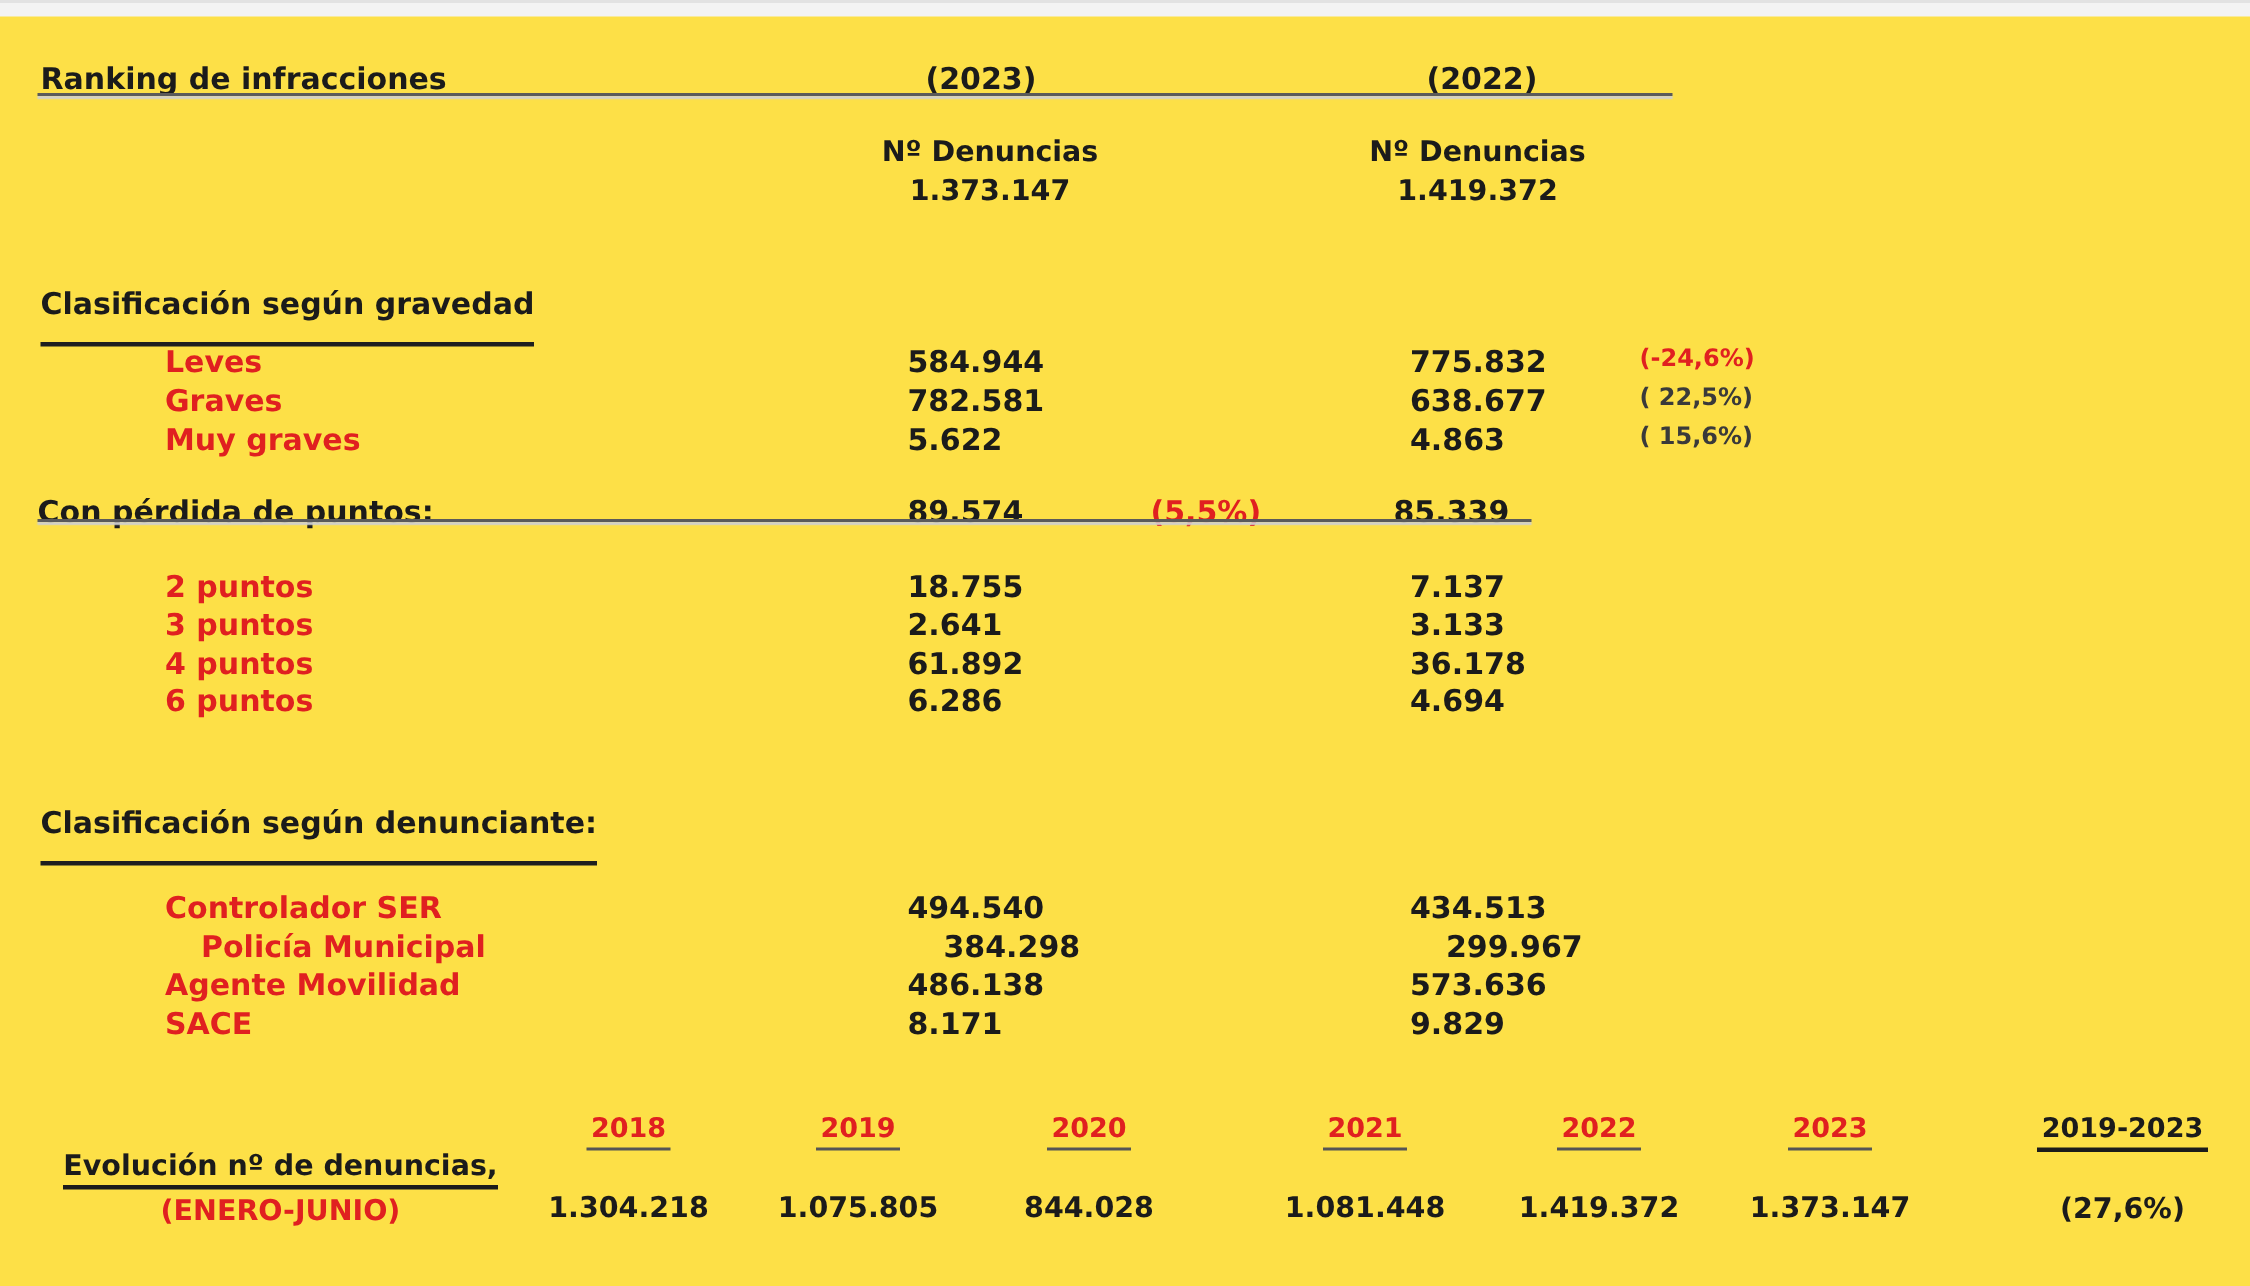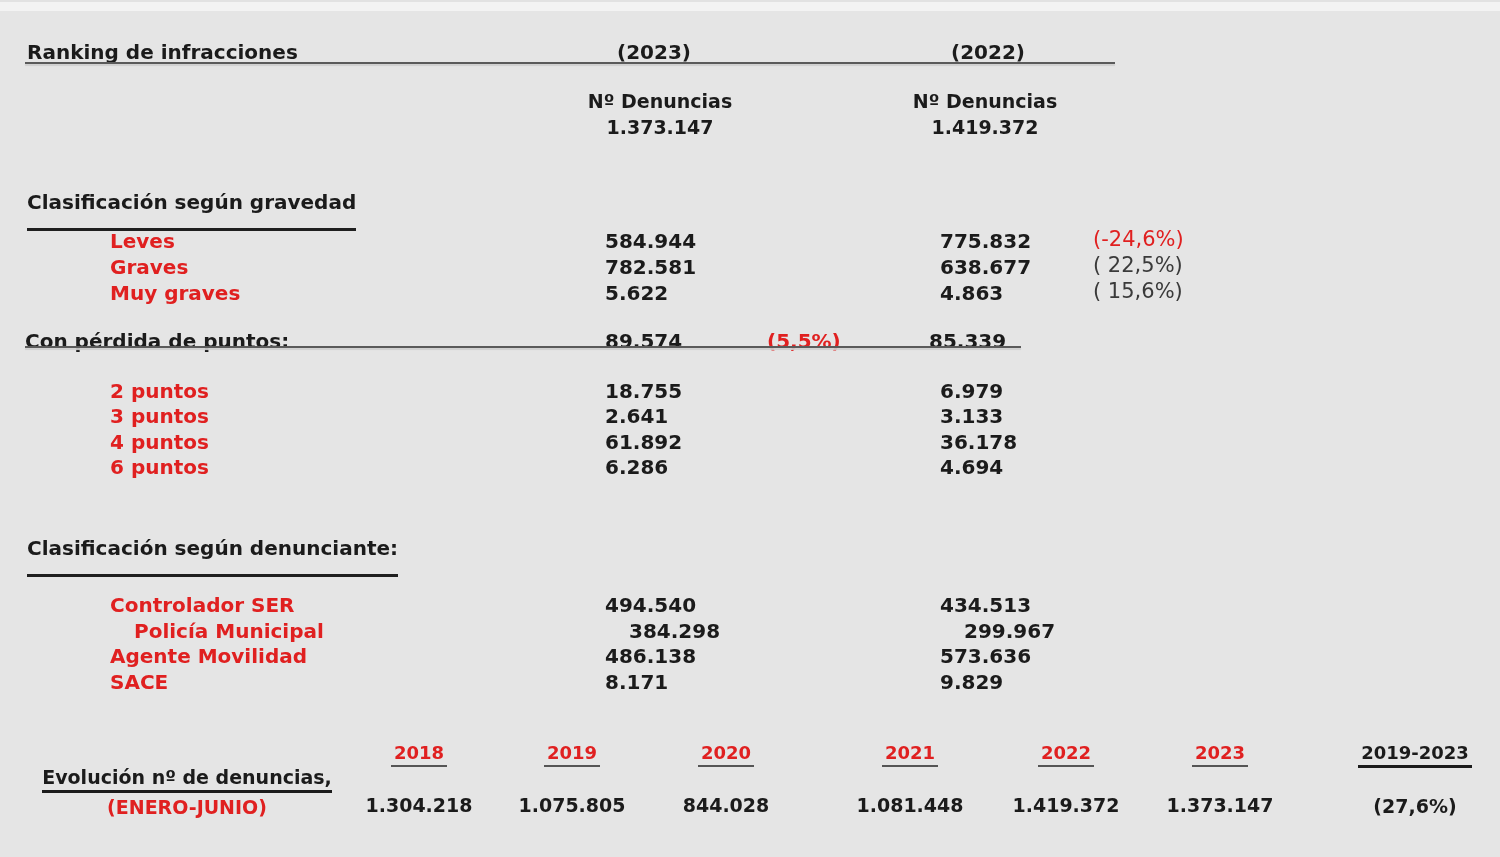--- a/index.html
+++ b/index.html
@@ -1,35 +1,35 @@
 <!DOCTYPE html>
 <html><head>
 <meta charset="utf-8">
 <style>
   html,body{margin:0;padding:0;background:#ffffff;}
   .page{
     position:relative;
     width:1500px;height:857px;
-    background:#e5e5e5;
+    background:#fde047;
     font-family:"DejaVu Sans","Liberation Sans",sans-serif;
     color:#1b1b1b;
     overflow:hidden;
   }
   .topstrip{
     position:absolute;left:0;top:0;width:1500px;height:11px;
     background:#f3f3f3;border-top:2px solid #e2e2e2;box-sizing:border-box;
   }
   .abs{position:absolute;white-space:nowrap;}
   .b{font-weight:bold;}
   .red{color:#e02020;}
   .gray{color:#3a3a3a;}
   .t20{font-size:20px;line-height:24px;}
   .t19{font-size:19px;line-height:23px;}
   .t18{font-size:18px;line-height:22px;}
-  .t21r{font-size:21px;line-height:24px;font-weight:400;}
+  .t21r{font-size:16px;line-height:24px;font-weight:700;}
   .center{text-align:center;}
   .rule{position:absolute;height:2px;background:#5a5a5a;box-shadow:0 2px 1px #cfcfcf;}
   .h-underline{border-bottom:3px solid #1f1f1f;padding-bottom:14px;}
   .row{position:absolute;left:0;width:1500px;height:26px;}
   .row .lbl{position:absolute;left:110px;}
   .row .v23{position:absolute;left:605px;}
   .row .v22{position:absolute;left:940px;}
   .row .pct{position:absolute;left:1093px;top:-2px;}
   .evo-col{position:absolute;width:180px;text-align:center;}
   .evo-col .yr{display:inline-block;border-bottom:2px solid #555;padding:0 3px 1px 3px;}
@@ -79,21 +79,21 @@
 
   <span class="abs b t20" style="left:25px;top:329px;">Con pérdida de puntos:</span>
   <span class="abs b t20" style="left:605px;top:329px;">89.574</span>
   <span class="abs b t20 red" style="left:767px;top:329px;">(5,5%)</span>
   <span class="abs b t20" style="left:929px;top:329px;">85.339</span>
   <div class="rule" style="left:25px;top:346px;width:996px;"></div>
 
   <div class="row" style="top:379px;">
     <span class="lbl b t20 red">2 puntos</span>
     <span class="v23 b t20">18.755</span>
-    <span class="v22 b t20">6.979</span>
+    <span class="v22 b t20">7.137</span>
   </div>
   <div class="row" style="top:404px;">
     <span class="lbl b t20 red">3 puntos</span>
     <span class="v23 b t20">2.641</span>
     <span class="v22 b t20">3.133</span>
   </div>
   <div class="row" style="top:430px;">
     <span class="lbl b t20 red">4 puntos</span>
     <span class="v23 b t20">61.892</span>
     <span class="v22 b t20">36.178</span>

